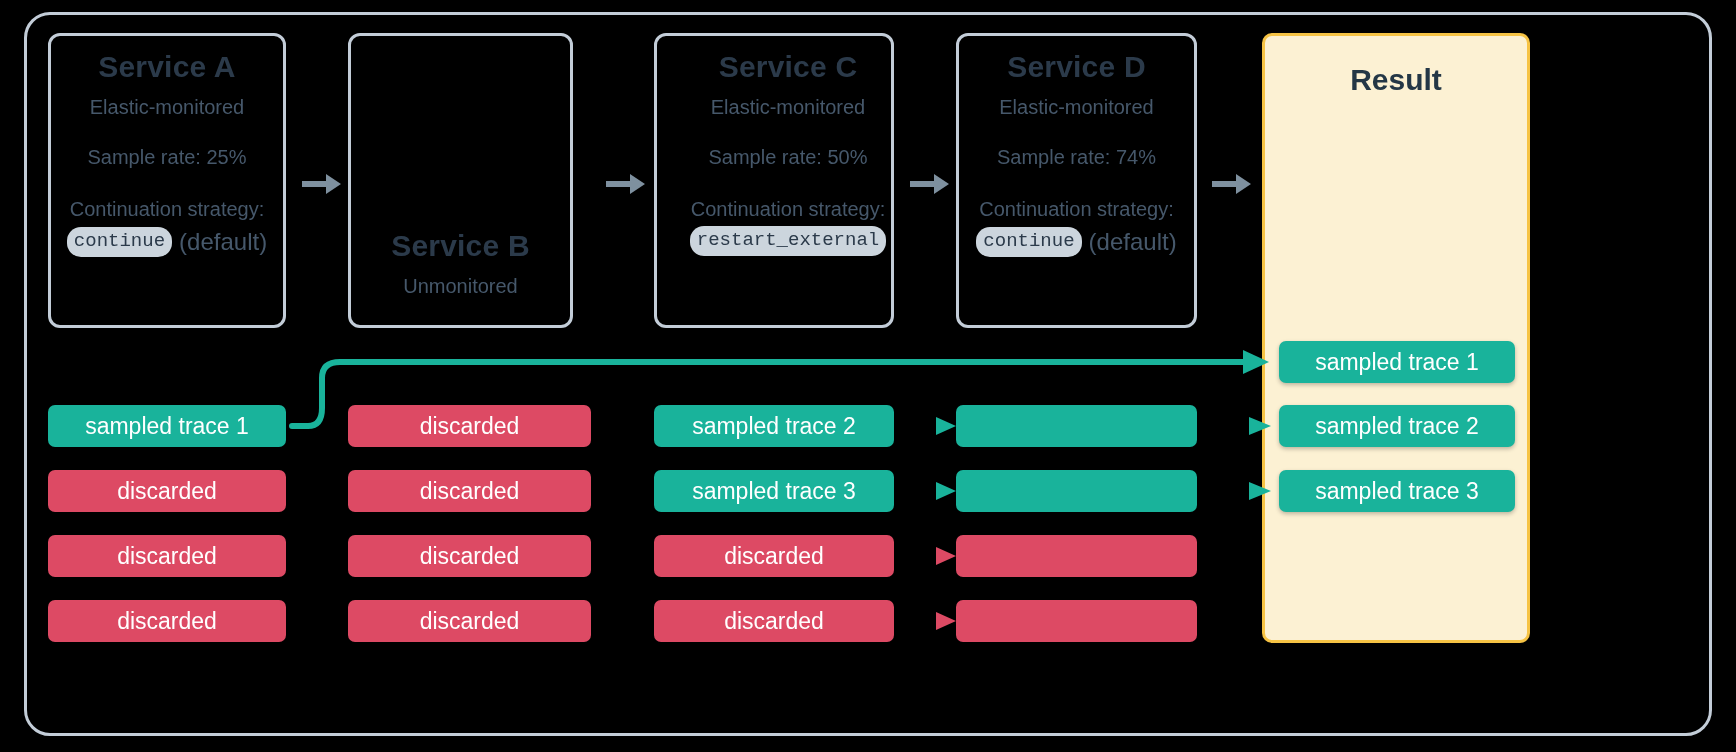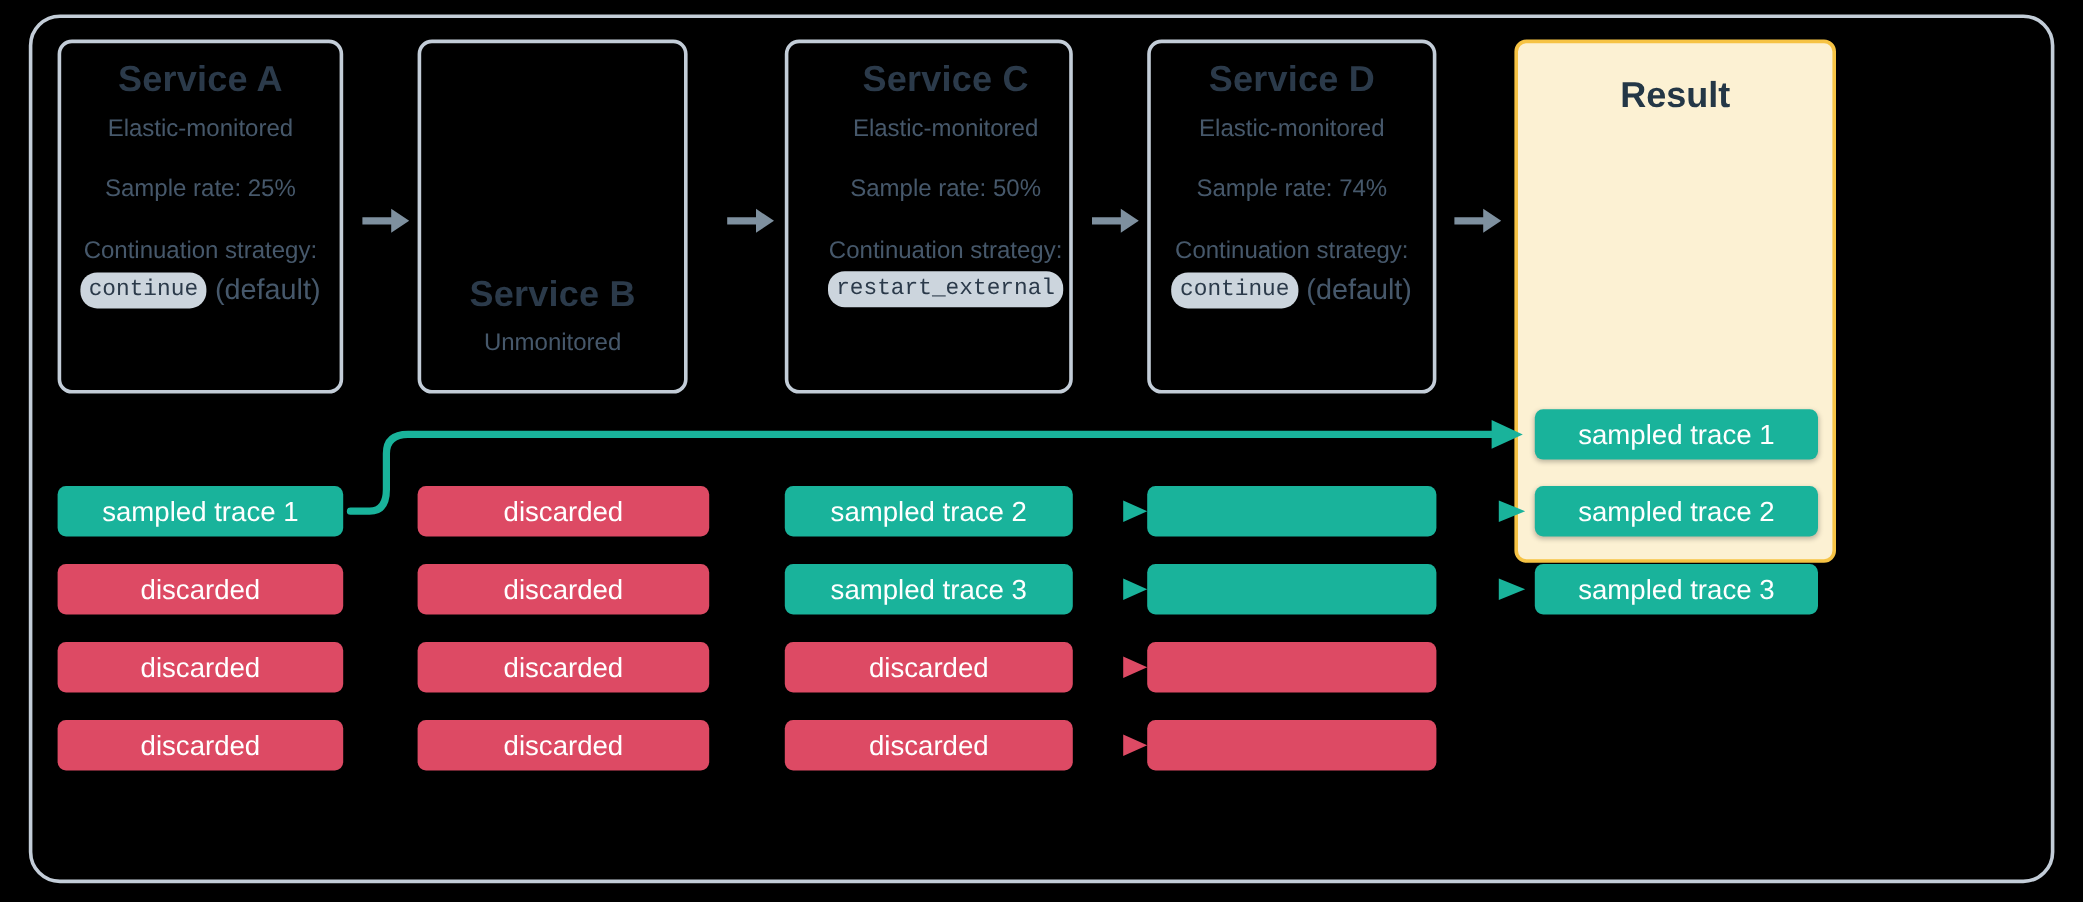--- a/index.html
+++ b/index.html
@@ -39,21 +39,21 @@
   .code-chip{
     background:#ccd5dd;color:#2b3a4a;
     font-family:"Liberation Mono","DejaVu Sans Mono",monospace;
     font-size:19px;line-height:1;padding:5px 7px 6px 7px;border-radius:14px;
     white-space:nowrap;
   }
   .default-note{color:#46586b;font-size:24px;white-space:nowrap;}
 
   
   .result-panel{
-    position:absolute;left:1262px;top:33px;width:268px;height:436px;
+    position:absolute;left:1262px;top:33px;width:268px;height:610px;
     background:#fcf1d3;border:3px solid #f6c344;border-radius:10px;
     box-sizing:border-box;
   }
   .result-title{
     color:#243746;font-size:30px;font-weight:bold;text-align:center;
     margin-top:27px;line-height:1.1;
   }
 
   
   .pill{

